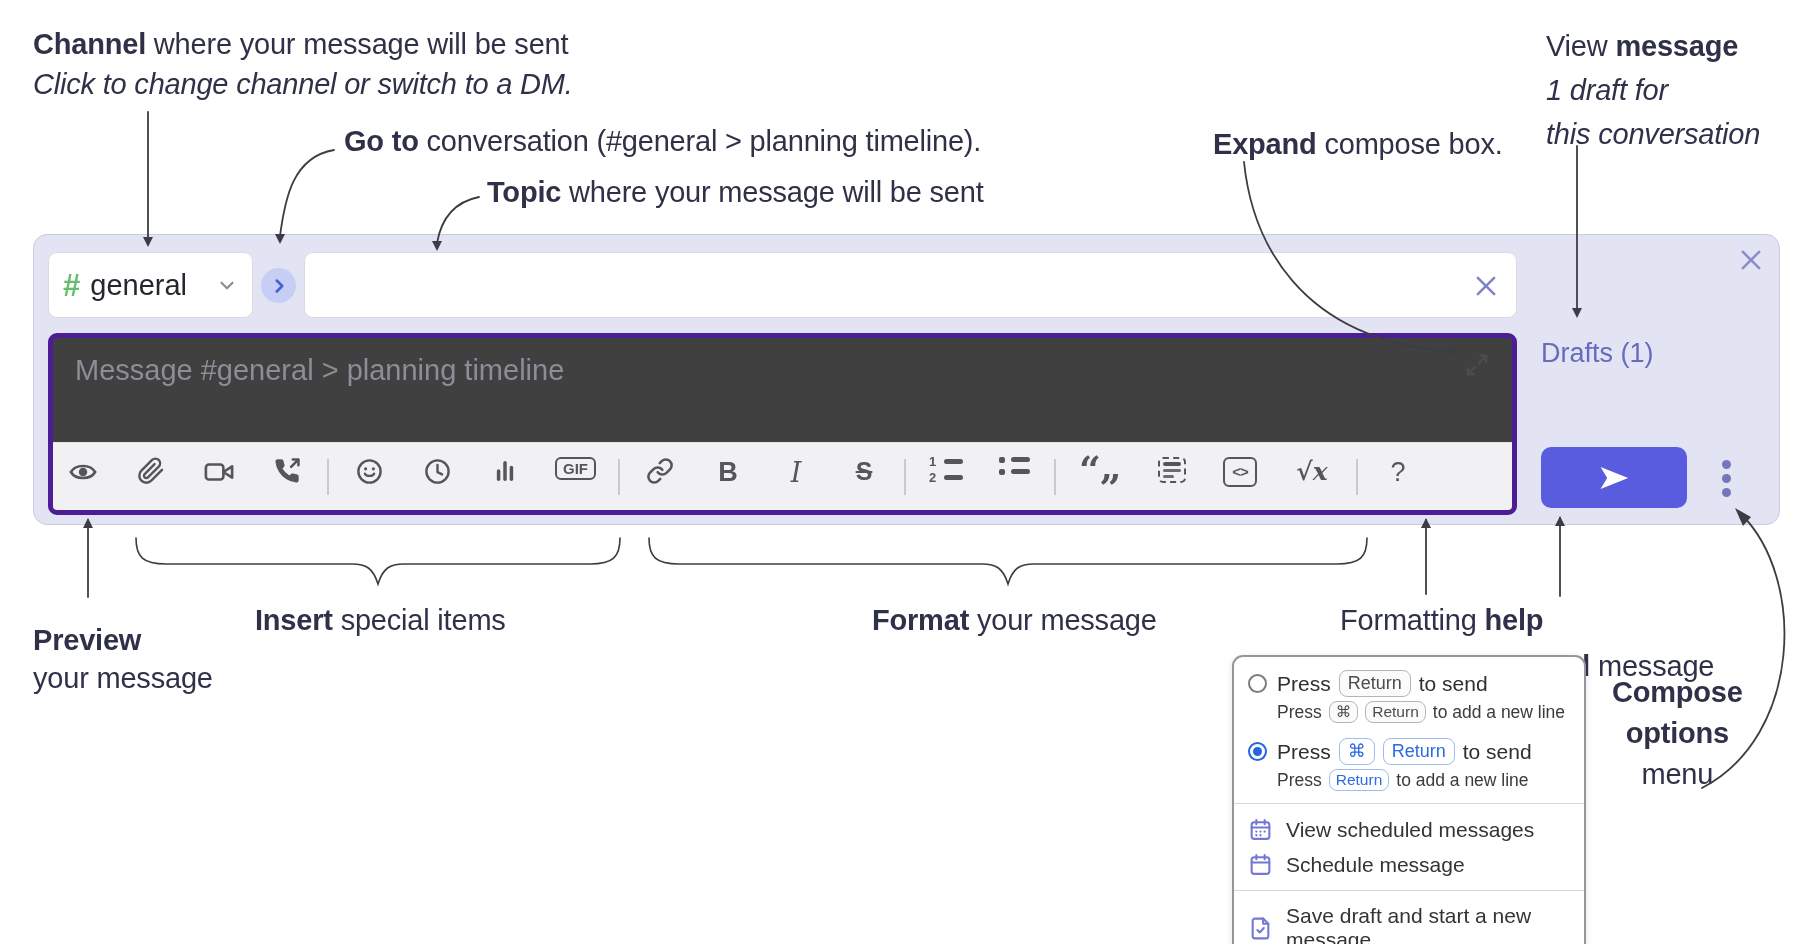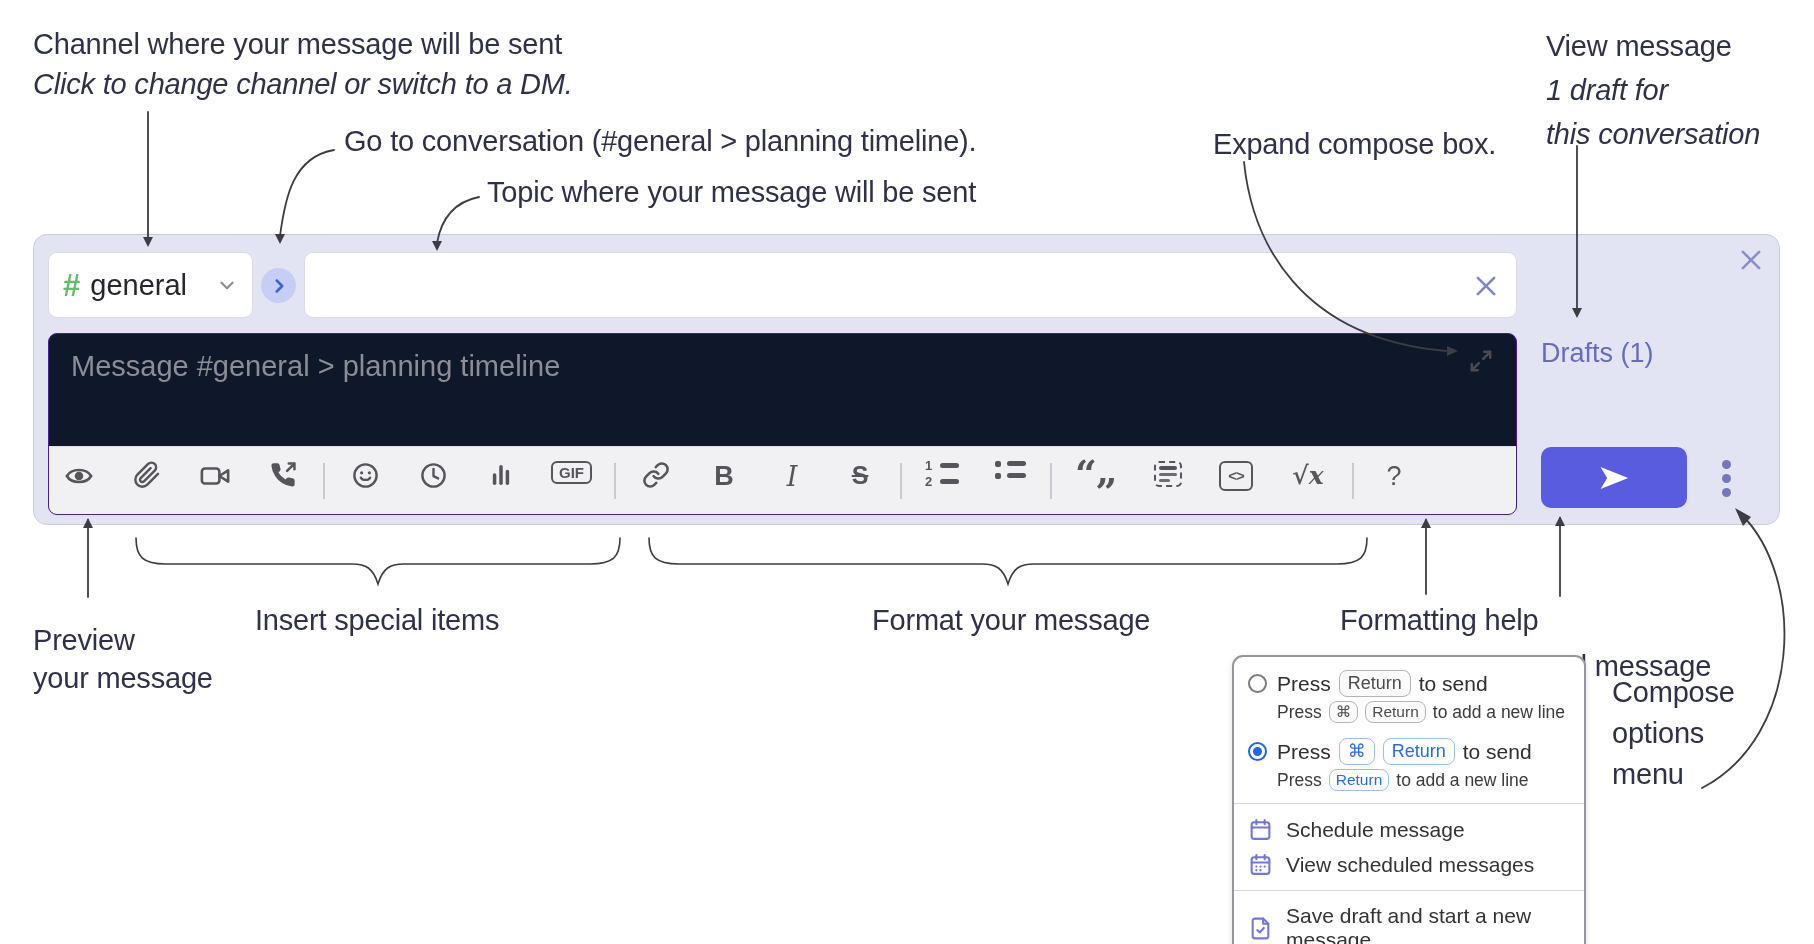--- a/index.html
+++ b/index.html
@@ -1,37 +1,37 @@
 <!DOCTYPE html>
 <html><head>
 <meta charset="utf-8">
 <style>
   html,body{margin:0;padding:0;background:#ffffff;}
   body{width:1814px;height:944px;position:relative;overflow:hidden;
        font-family:"Liberation Sans",sans-serif;color:#2f3148;}
   .abs{position:absolute;}
   
   .ann{font-size:29px;letter-spacing:-0.2px;color:#2f3148;line-height:40px;white-space:nowrap;}
-  .ann b{font-weight:400;}
+  .ann b{font-weight:700;}
   .ann i{font-style:italic;}
   
   .composer{left:33px;top:234px;width:1747px;height:291px;background:#e2e4f3;
             border:1px solid #c9ccdf;border-radius:14px;box-sizing:border-box;}
   .whitebox{background:#ffffff;border:1px solid #d9dbe8;border-radius:9px;box-sizing:border-box;}
   .channel-picker{left:14px;top:17px;width:205px;height:66px;display:flex;align-items:center;
                   padding:0 14px;gap:10px;cursor:pointer;}
   .hash{color:#63bd6d;font-size:31px;font-weight:700;line-height:1;}
   .chan-name{font-size:29px;color:#26262e;flex:1;}
   .goto-circle{left:227px;top:33px;width:35px;height:35px;border-radius:50%;background:#c7cef5;
                display:flex;align-items:center;justify-content:center;cursor:pointer;}
   .topic-input{left:270px;top:17px;width:1213px;height:66px;display:flex;align-items:center;
                padding:0 18px;box-sizing:border-box;}
   .topic-text{font-size:29px;color:#1f1f26;flex:1;}
   .msg-box{left:14px;top:98px;width:1469px;height:182px;display:flex;flex-direction:column;
-           background:#0f172a;border:1px solid #4c1d95;border-radius:9px;box-sizing:border-box;overflow:hidden;}
+           background:#404040;border:5px solid #4c1d95;border-radius:9px;box-sizing:border-box;overflow:hidden;}
   .msg-area{flex:1;position:relative;padding:16px 22px;}
   .placeholder{font-size:29px;color:#8c8d96;}
   .toolbar{height:67px;background:#f1f1f4;border-top:1px solid #e2e2e8;display:flex;
            align-items:center;padding:0 12px;}
   .tb-btn{min-width:36px;height:40px;display:flex;align-items:flex-start;justify-content:center;
           color:#55565c;cursor:pointer;flex:none;}
   .tb-gap{width:32px;flex:none;}
   .tb-div{width:2px;height:36px;background:#c9c9d1;margin:0 22px;flex:none;}
   .glyph-b{font-size:27px;font-weight:700;}
   .glyph-i{font-size:27px;font-style:italic;font-family:"DejaVu Serif",serif;}
@@ -320,21 +320,21 @@
 </div>
 
 <div class="abs ann" style="left:1340px;top:600px;">
   <span>Formatting </span><b>help</b>
 </div>
 
 <div class="abs ann" style="left:1520px;top:626px;margin-top:20px;">
   <b>Send</b><span> message</span>
 </div>
 
-<div class="abs ann" style="left:1612px;top:672px;line-height:41px;">
+<div class="abs ann" style="left:1612px;top:672px;line-height:41px;text-align:center;">
   <div><b>Compose</b></div>
   <div><b>options</b></div>
   <div><span>menu</span></div>
 </div>
 
 <div class="abs popup">
   <div class="opt">
     <span class="radio"></span>
     <span class="opt-text">
       <span>Press</span>
@@ -358,48 +358,48 @@
       <span>to send</span>
     </span>
   </div>
   <div class="subline">
     <span>Press</span>
     <span class="key blue">Return</span>
     <span>to add a new line</span>
   </div>
 
   <div class="pdiv"></div>
-
-  <div class="menu-item">
-    <span class="mi-icon">
-      <svg width="25" height="25" viewBox="0 0 24 24" fill="none" stroke="currentColor" stroke-width="2" stroke-linecap="round" stroke-linejoin="round">
-        <rect x="3.5" y="5" width="17" height="16" rx="2.5"></rect>
-        <line x1="8" y1="2.8" x2="8" y2="7"></line>
-          <line x1="16" y1="2.8" x2="16" y2="7"></line>
-          <line x1="3.5" y1="10" x2="20.5" y2="10"></line>
-      </svg>
-    </span>
-    <span>Schedule message</span>
-  </div>
 
   <div class="menu-item">
     <span class="mi-icon">
       <svg width="25" height="25" viewBox="0 0 24 24" fill="none" stroke="currentColor" stroke-width="2" stroke-linecap="round" stroke-linejoin="round">
         <rect x="3.5" y="5" width="17" height="16" rx="2.5"></rect>
         <line x1="8" y1="2.8" x2="8" y2="7"></line>
           <line x1="16" y1="2.8" x2="16" y2="7"></line>
           <line x1="3.5" y1="10" x2="20.5" y2="10"></line>
         <circle cx="8" cy="14" r="1.1" fill="currentColor" stroke="none"></circle>
           <circle cx="12" cy="14" r="1.1" fill="currentColor" stroke="none"></circle>
         <circle cx="16" cy="14" r="1.1" fill="currentColor" stroke="none"></circle>
           <circle cx="8" cy="17.5" r="1.1" fill="currentColor" stroke="none"></circle>
         <circle cx="12" cy="17.5" r="1.1" fill="currentColor" stroke="none"></circle>
       </svg>
     </span>
     <span>View scheduled messages</span>
+  </div>
+
+  <div class="menu-item">
+    <span class="mi-icon">
+      <svg width="25" height="25" viewBox="0 0 24 24" fill="none" stroke="currentColor" stroke-width="2" stroke-linecap="round" stroke-linejoin="round">
+        <rect x="3.5" y="5" width="17" height="16" rx="2.5"></rect>
+        <line x1="8" y1="2.8" x2="8" y2="7"></line>
+          <line x1="16" y1="2.8" x2="16" y2="7"></line>
+          <line x1="3.5" y1="10" x2="20.5" y2="10"></line>
+      </svg>
+    </span>
+    <span>Schedule message</span>
   </div>
 
   <div class="pdiv"></div>
 
   <div class="menu-item">
     <span class="mi-icon">
       <svg width="25" height="25" viewBox="0 0 24 24" fill="none" stroke="currentColor" stroke-width="2" stroke-linecap="round" stroke-linejoin="round">
         <path d="M14.5 2.5h-8A2 2 0 0 0 4.5 4.5v15a2 2 0 0 0 2 2h11a2 2 0 0 0 2-2V7.5z"></path>
         <path d="M14.5 2.5V7.5h5"></path>
         <polyline points="9,13.5 11.3,15.8 15.2,11.5"></polyline>

